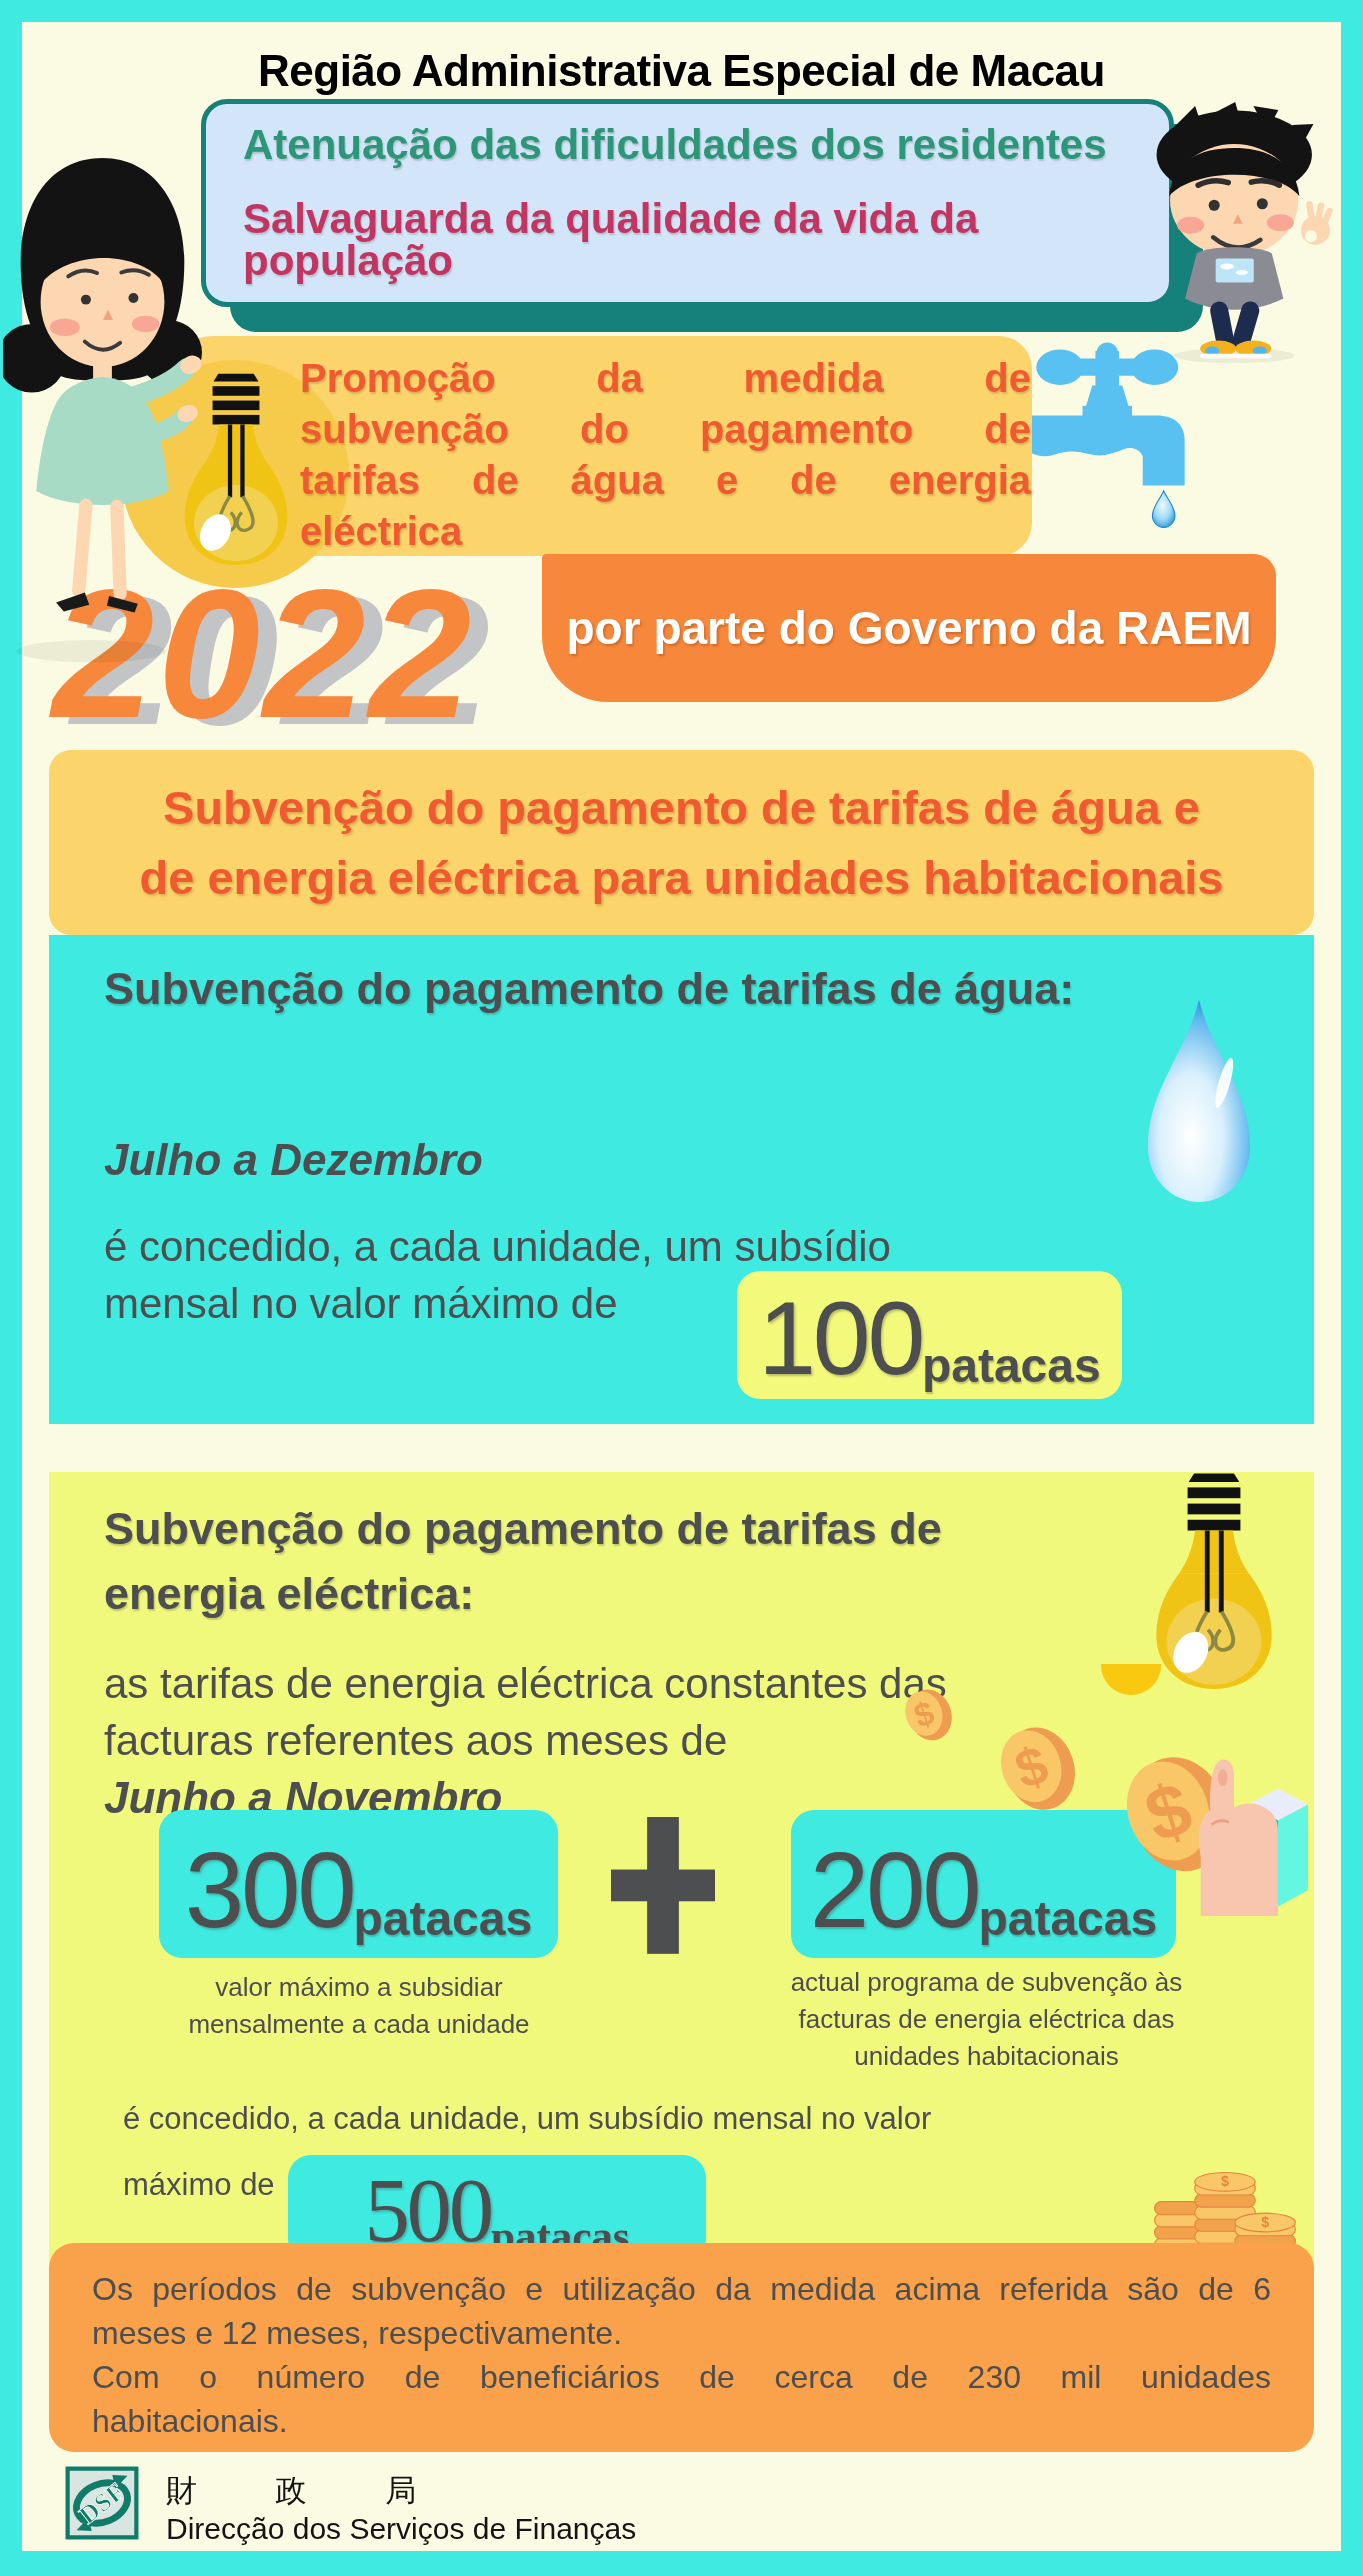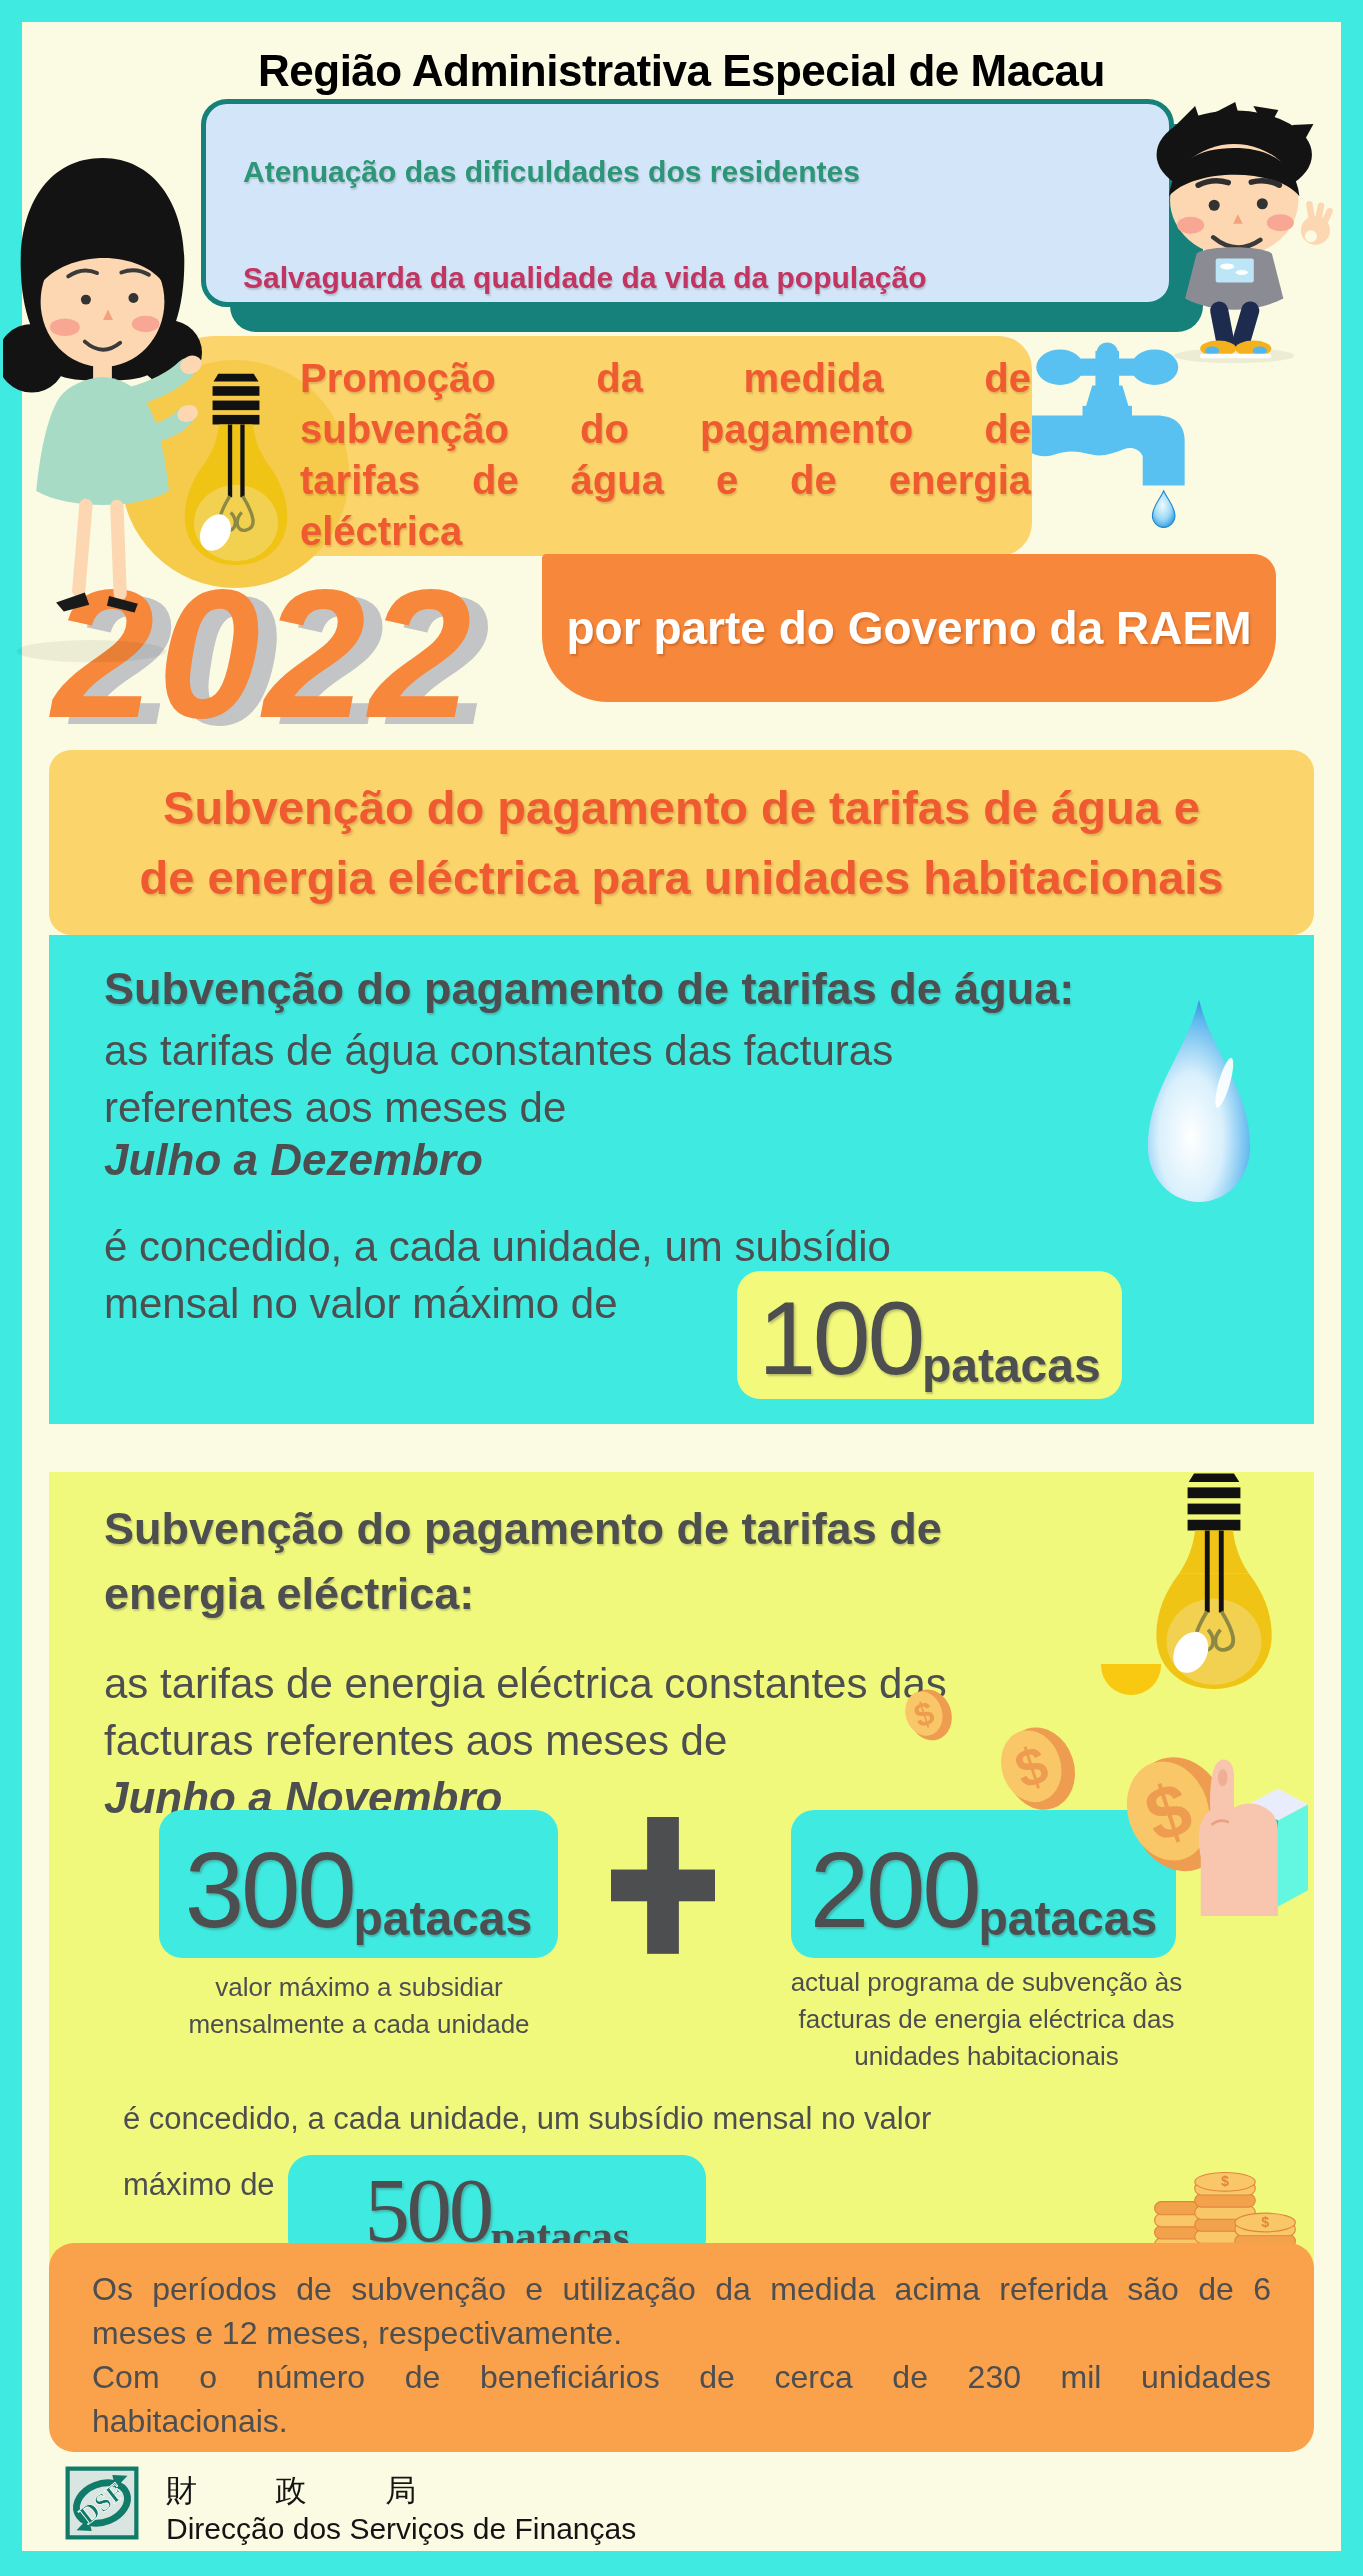--- a/index.html
+++ b/index.html
@@ -10,22 +10,22 @@
   .abs { position:absolute; }
 
   .page-title { left:0; top:46px; width:1363px; text-align:center;
     font-size:44px; font-weight:bold; color:#000; letter-spacing:-0.5px; }
 
   .hero-panel { left:201px; top:99px; width:973px; height:208px;
     background:#D3E6F9; border:5.5px solid #16807A; border-radius:26px;
     box-shadow:29px 25px 0 #16807A;
     display:flex; flex-direction:column; justify-content:center; gap:32px;
     padding-left:37px; z-index:2; }
-  .hero-line { font-size:30px; font-weight:bold; line-height:1;
-    text-shadow:1.1px 1.6px 1.6px rgba(80,80,80,.25);margin-top:44px; }
+  .hero-line { font-size:42px; font-weight:bold; line-height:1;
+    text-shadow:1.1px 1.6px 1.6px rgba(80,80,80,.25); }
   .hero-line-1 { color:#2B9678; }
   .hero-line-2 { color:#C23461; }
 
   .girl { left:3.3px; top:136px; width:199px; z-index:5; }
   .boy  { left:1139px; top:102px; width:198px; z-index:5; }
 
   .promo-panel { left:145px; top:336px; width:887px; height:220px;
     background:#FBD46B; border-radius:71px 33px 33px 33px; }
   .promo-blob { left:121px; top:360px; width:228px; height:228px;
     border-radius:50%; background:#F6CA4A; }
@@ -202,24 +202,20 @@
     <div class="txt">por parte do Governo da RAEM</div>
   </div>
 
   <div class="abs main-banner">
     <div class="ln">Subvenção do pagamento de tarifas de água e</div>
     <div class="ln">de energia eléctrica para unidades habitacionais</div>
   </div>
 
   <div class="abs water-section">
     <div class="abs sec-heading" style="left:55px; top:21.4px;">Subvenção do pagamento de tarifas de água:</div>
-    <div class="abs sec-body" style="left:55px; top:87px;">
-      <div>as tarifas de água constantes das facturas</div>
-      <div>referentes aos meses de</div>
-    </div>
     <div class="abs sec-period" style="left:55px; top:200px;">Julho a Dezembro</div>
     <svg class="abs" style="left:1091px; top:58px; width:118px;" viewBox="0 0 210 400">
       <defs>
         <radialGradient id="bigDrop" cx="42%" cy="68%" r="75%">
           <stop offset="0%" stop-color="#FFFFFF"></stop>
           <stop offset="42%" stop-color="#D9F0FC"></stop>
           <stop offset="78%" stop-color="#5FB8EF"></stop>
           <stop offset="100%" stop-color="#1479CC"></stop>
         </radialGradient>
       </defs>

